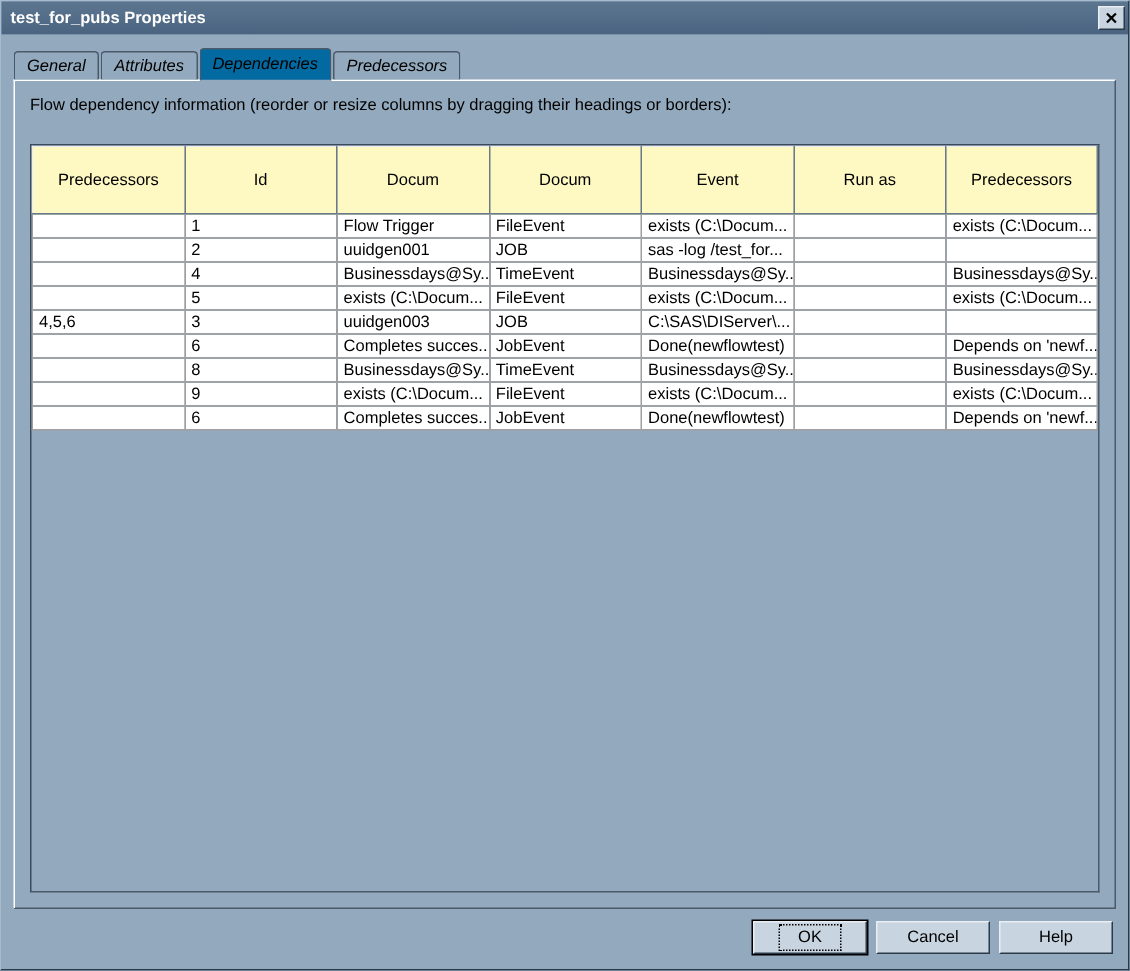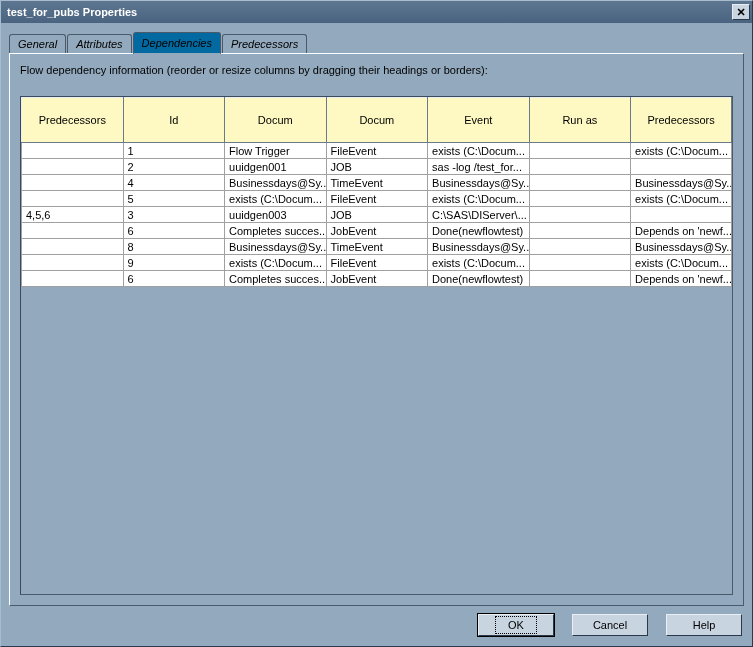--- a/index.html
+++ b/index.html
@@ -132,21 +132,21 @@
     font-size: 11px;
     color: #000;
     height: 16px;
     overflow: hidden;
     white-space: nowrap;
     text-overflow: clip;
   }
   .btn-row {
     display: flex;
     justify-content: flex-end;
-    gap: 18px;
+    gap: 6px;
     padding: 8px 2px 6px 2px;
   }
   .btn {
     width: 76px;
     height: 22px;
     background: #c8d4e0;
     border: 1px solid #2a3a4a;
     border-top-color: #e8eef4;
     border-left-color: #e8eef4;
     font-size: 11px;

